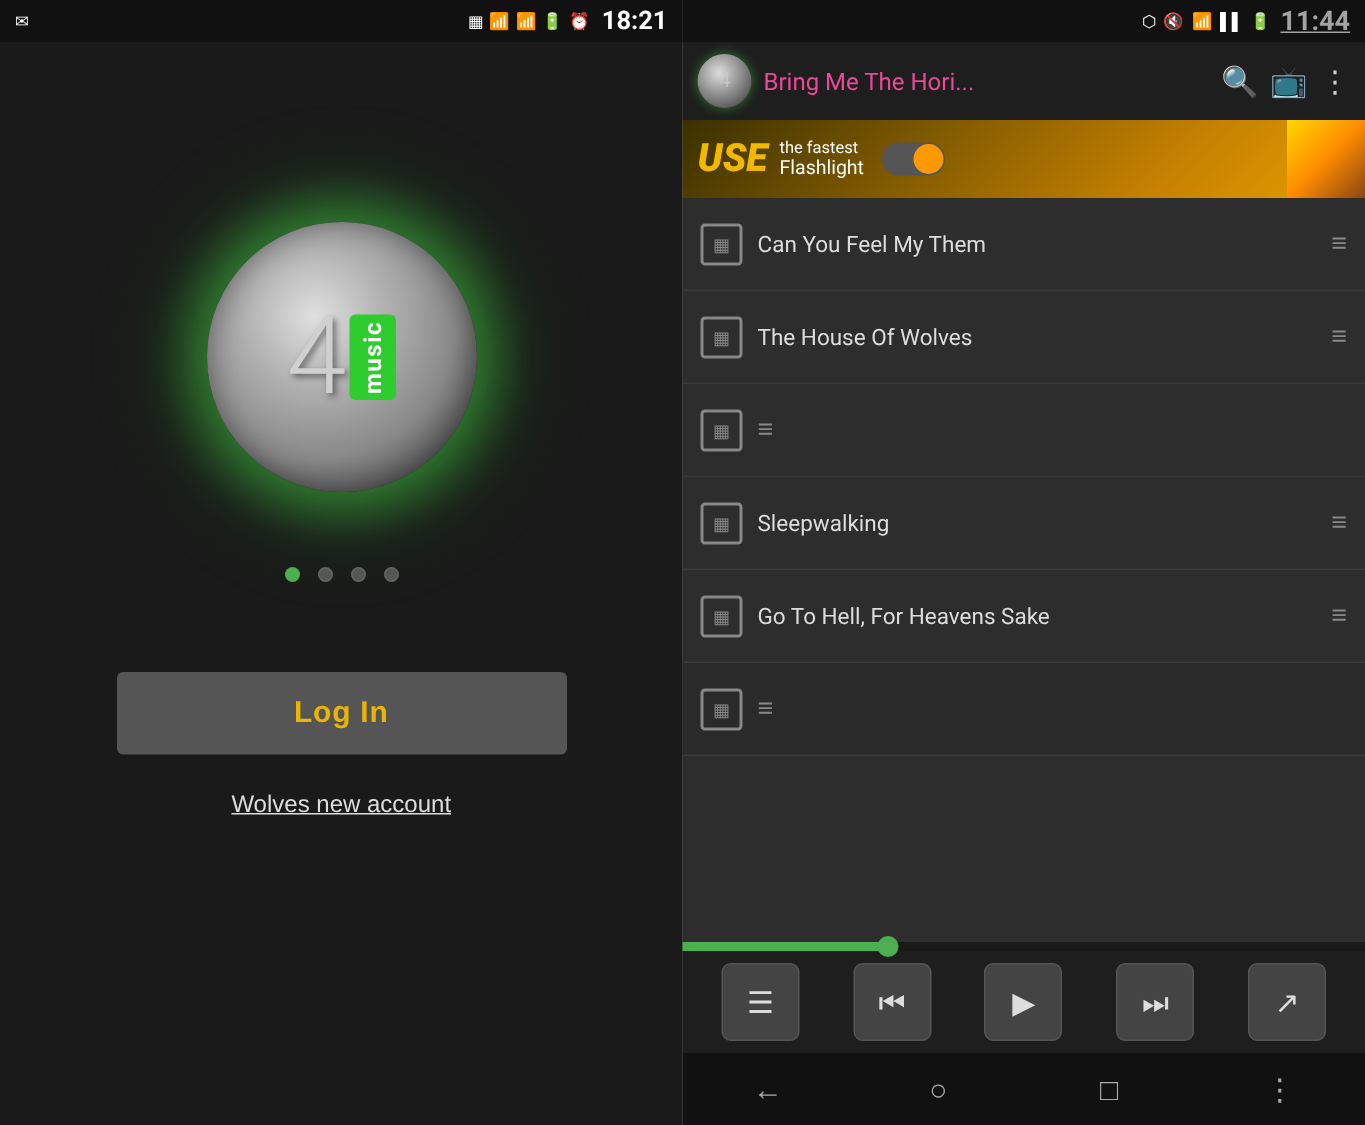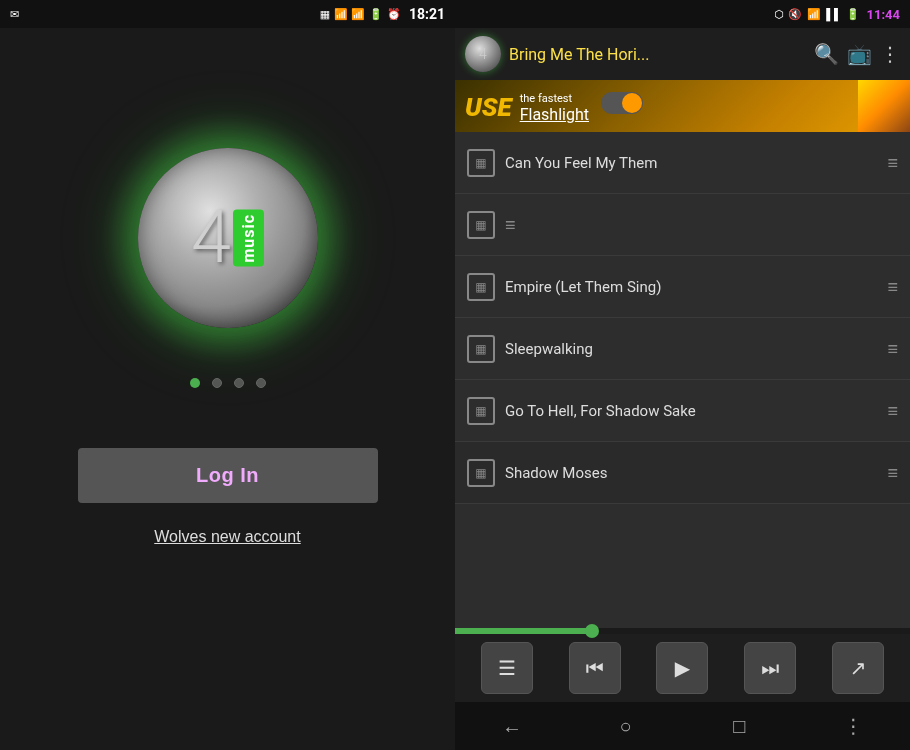--- a/index.html
+++ b/index.html
@@ -33,21 +33,21 @@
     }
 
     .status-left {
       display: flex;
       align-items: center;
       gap: 4px;
     }
 
     .status-time-left {
       color: #fff;
-      font-size: 14px;
+      font-size: 17px;
       font-weight: bold;
       margin-left: 4px;
     }
 
     .status-icons {
       display: flex;
       align-items: center;
       gap: 4px;
     }
 
@@ -130,21 +130,21 @@
     }
 
     
     .login-btn {
       margin-top: 60px;
       width: 300px;
       height: 55px;
       background: #555;
       border: none;
       border-radius: 4px;
-      color: #f0abfc;
+      color: #eab308;
       font-size: 20px;
       font-weight: bold;
       cursor: pointer;
       letter-spacing: 0.5px;
     }
 
     
     .create-account-link {
       margin-top: 25px;
       color: #ddd;
@@ -175,23 +175,24 @@
       gap: 6px;
     }
 
     .right-status-icons {
       display: flex;
       align-items: center;
       gap: 5px;
     }
 
     .right-status-time {
-      color: #d946ef;
-      font-size: 13px;
+      color: #a3a3a3;
+      font-size: 18px;
       font-weight: bold;
+      text-decoration: underline;
     }
 
     
     .app-toolbar {
       height: 52px;
       background: #1e1e1e;
       display: flex;
       align-items: center;
       padding: 0 10px;
       gap: 8px;
@@ -210,21 +211,21 @@
     }
 
     .app-logo-small-inner {
       font-size: 14px;
       color: #ccc;
       font-weight: 300;
     }
 
     .app-title {
       flex: 1;
-      color: #fde047;
+      color: #ec4899;
       font-size: 16px;
       overflow: hidden;
       text-overflow: ellipsis;
       white-space: nowrap;
     }
 
     .toolbar-actions {
       display: flex;
       gap: 8px;
       align-items: center;
@@ -234,21 +235,22 @@
       color: #ccc;
       font-size: 20px;
       cursor: pointer;
     }
 
     
     .ad-banner {
       height: 52px;
       background: linear-gradient(135deg, #3a3000 0%, #8a6000 40%, #c48000 70%, #e8a000 100%);
       display: flex;
-      padding: 12px 10px;
+      align-items: center;
+      padding: 0 10px;
       gap: 8px;
       overflow: hidden;
       position: relative;
     }
 
     .ad-text-use {
       color: #f0b800;
       font-size: 26px;
       font-weight: 900;
       font-style: italic;
@@ -471,21 +473,21 @@
       <span class="toolbar-icon">🔍</span>
       <span class="toolbar-icon">📺</span>
       <span class="toolbar-icon">⋮</span>
     </div>
   </div>
 
   <div class="ad-banner">
     <span class="ad-text-use">USE</span>
     <div>
       <div style="color:#fff;font-size:11px;font-weight:normal;">the fastest</div>
-      <div style="color:#fff;font-size:16px;text-decoration:underline;">Flashlight</div>
+      <div style="color:#fff;font-size:13px;">Flashlight</div>
     </div>
     <div class="ad-toggle">
       <div class="ad-toggle-knob"></div>
     </div>
     <div class="ad-image-right"></div>
   </div>
 
   <div class="song-list">
 
     <div class="song-item">
@@ -493,52 +495,51 @@
         <span class="song-icon-inner">▦</span>
       </div>
       <span class="song-title">Can You Feel My Them</span>
       <span class="song-menu-icon">≡</span>
     </div>
 
     <div class="song-item">
       <div class="song-icon">
         <span class="song-icon-inner">▦</span>
       </div>
+      <span class="song-title">The House Of Wolves</span>
       <span class="song-menu-icon">≡</span>
     </div>
 
     <div class="song-item">
       <div class="song-icon">
         <span class="song-icon-inner">▦</span>
       </div>
-      <span class="song-title">Empire (Let Them Sing)</span>
       <span class="song-menu-icon">≡</span>
     </div>
 
     <div class="song-item">
       <div class="song-icon">
         <span class="song-icon-inner">▦</span>
       </div>
       <span class="song-title">Sleepwalking</span>
       <span class="song-menu-icon">≡</span>
     </div>
 
     <div class="song-item">
       <div class="song-icon">
         <span class="song-icon-inner">▦</span>
       </div>
-      <span class="song-title">Go To Hell, For Shadow Sake</span>
+      <span class="song-title">Go To Hell, For Heavens Sake</span>
       <span class="song-menu-icon">≡</span>
     </div>
 
     <div class="song-item song-item-active">
       <div class="song-icon">
         <span class="song-icon-inner">▦</span>
       </div>
-      <span class="song-title">Shadow Moses</span>
       <span class="song-menu-icon">≡</span>
     </div>
 
   </div>
 
   <div class="progress-area">
     <div class="progress-fill"></div>
     <div class="progress-thumb"></div>
   </div>
 

